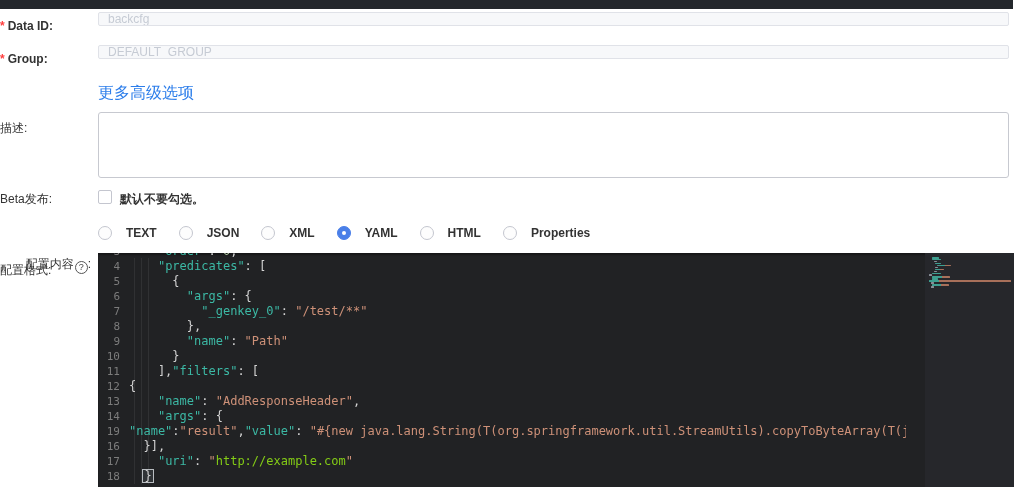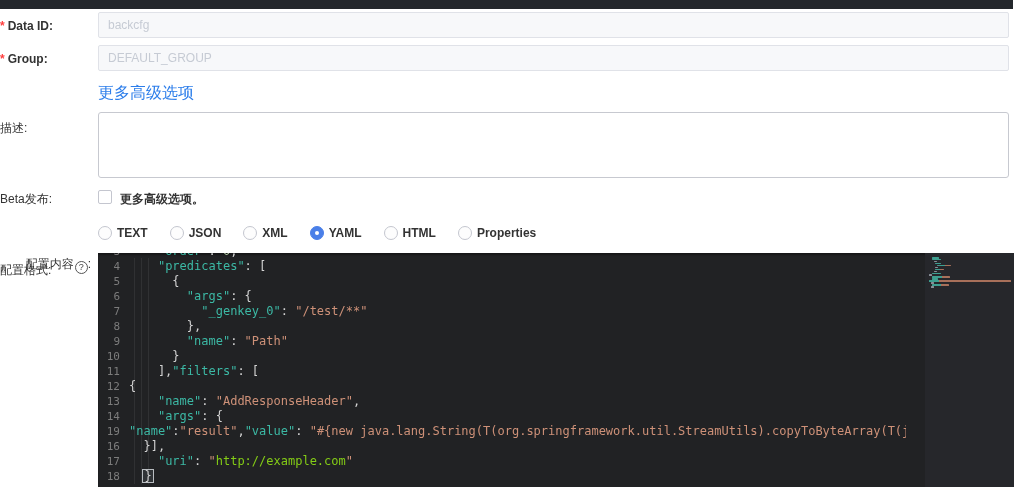--- a/index.html
+++ b/index.html
@@ -6,36 +6,36 @@
   html,body { width:1024px; height:487px; background:#ffffff; overflow:hidden;
               font-family:"Liberation Sans", sans-serif; position:relative; }
   .abs { position:absolute; }
 
   .topbar { left:0; top:0; width:1013px; height:9px; background:#24272c; }
 
   .row-label { left:0; width:91px; text-align:left; font-size:12px; font-weight:bold;
                color:#333; white-space:nowrap; }
   .req { color:#ff3e3e; margin-right:3px; font-weight:bold; }
 
-  .text-input { left:98px; width:911px; height:26px; background:#f7f8fa;
+  .text-input { left:98px; width:911px; height:14px; background:#f7f8fa;
                 border:1px solid #e0e2e8; border-radius:2px; color:#c6cbd4;
                 font-size:12px; padding:0 9px; font-family:"Liberation Sans",sans-serif; }
 
   .adv-link { left:98px; top:83px; font-size:16px; color:#2d7eea; text-decoration:none; cursor:pointer; }
 
   .desc-area { left:98px; top:112px; width:911px; height:66px; background:#fff;
                border:1px solid #c7c9d0; border-radius:3px; resize:none;
                font-size:12px; padding:6px 8px; font-family:"Liberation Sans",sans-serif; }
 
   .beta-box { left:98px; top:190px; width:14px; height:14px; background:#fff;
               border:1px solid #c4c6cf; border-radius:2px; cursor:pointer; }
   .beta-text { left:120px; top:191px; font-size:12px; font-weight:bold; color:#333; }
 
   .radio-group { left:98px; top:226px; display:flex; align-items:center; gap:22px; }
-  .radio-option { display:flex; align-items:center; gap:5px; cursor:pointer; }
+  .radio-option { display:flex; align-items:center; gap:14px; cursor:pointer; }
   .radio-circle { width:14px; height:14px; border-radius:50%; background:#fdfdfd;
                   border:1px solid #c4c6cf; display:inline-block; position:relative; }
   .radio-option.selected .radio-circle { background:#4a7fe8; border-color:#4a7fe8; }
   .radio-option.selected .radio-circle::after { content:""; position:absolute; left:4px; top:4px;
                   width:4px; height:4px; border-radius:50%; background:#fff; }
   .radio-label { font-size:12px; font-weight:bold; color:#333; }
 
   .content-label-wrap { left:0; top:256px; width:91px; text-align:right; font-size:12px;
                         font-weight:bold; color:#333; white-space:nowrap; }
   .help-circle { display:inline-block; width:13px; height:13px; border:1px solid #555;
@@ -73,21 +73,21 @@
 <div class="abs row-label" style="top:52px;"><span class="req">*</span><span>Group:</span></div>
 <input class="abs text-input" style="top: 45px;" readonly="" value="DEFAULT_GROUP">
 
 <a class="abs adv-link">更多高级选项</a>
 
 <div class="abs row-label" style="top:120px; font-weight:normal;"><span>描述:</span></div>
 <textarea class="abs desc-area" style=""></textarea>
 
 <div class="abs row-label" style="top:191px; font-weight:normal;"><span>Beta发布:</span></div>
 <div class="abs beta-box"></div>
-<div class="abs beta-text">更多高级选项。</div>
+<div class="abs beta-text">默认不要勾选。</div>
 
 <div class="abs row-label" style="top:228px; font-weight:normal;margin-top:34px;"><span>配置格式:</span></div>
 <div class="abs radio-group">
     <div class="radio-option">
       <span class="radio-circle"></span>
       <span class="radio-label">TEXT</span>
     </div>
     <div class="radio-option">
       <span class="radio-circle"></span>
       <span class="radio-label">JSON</span>

